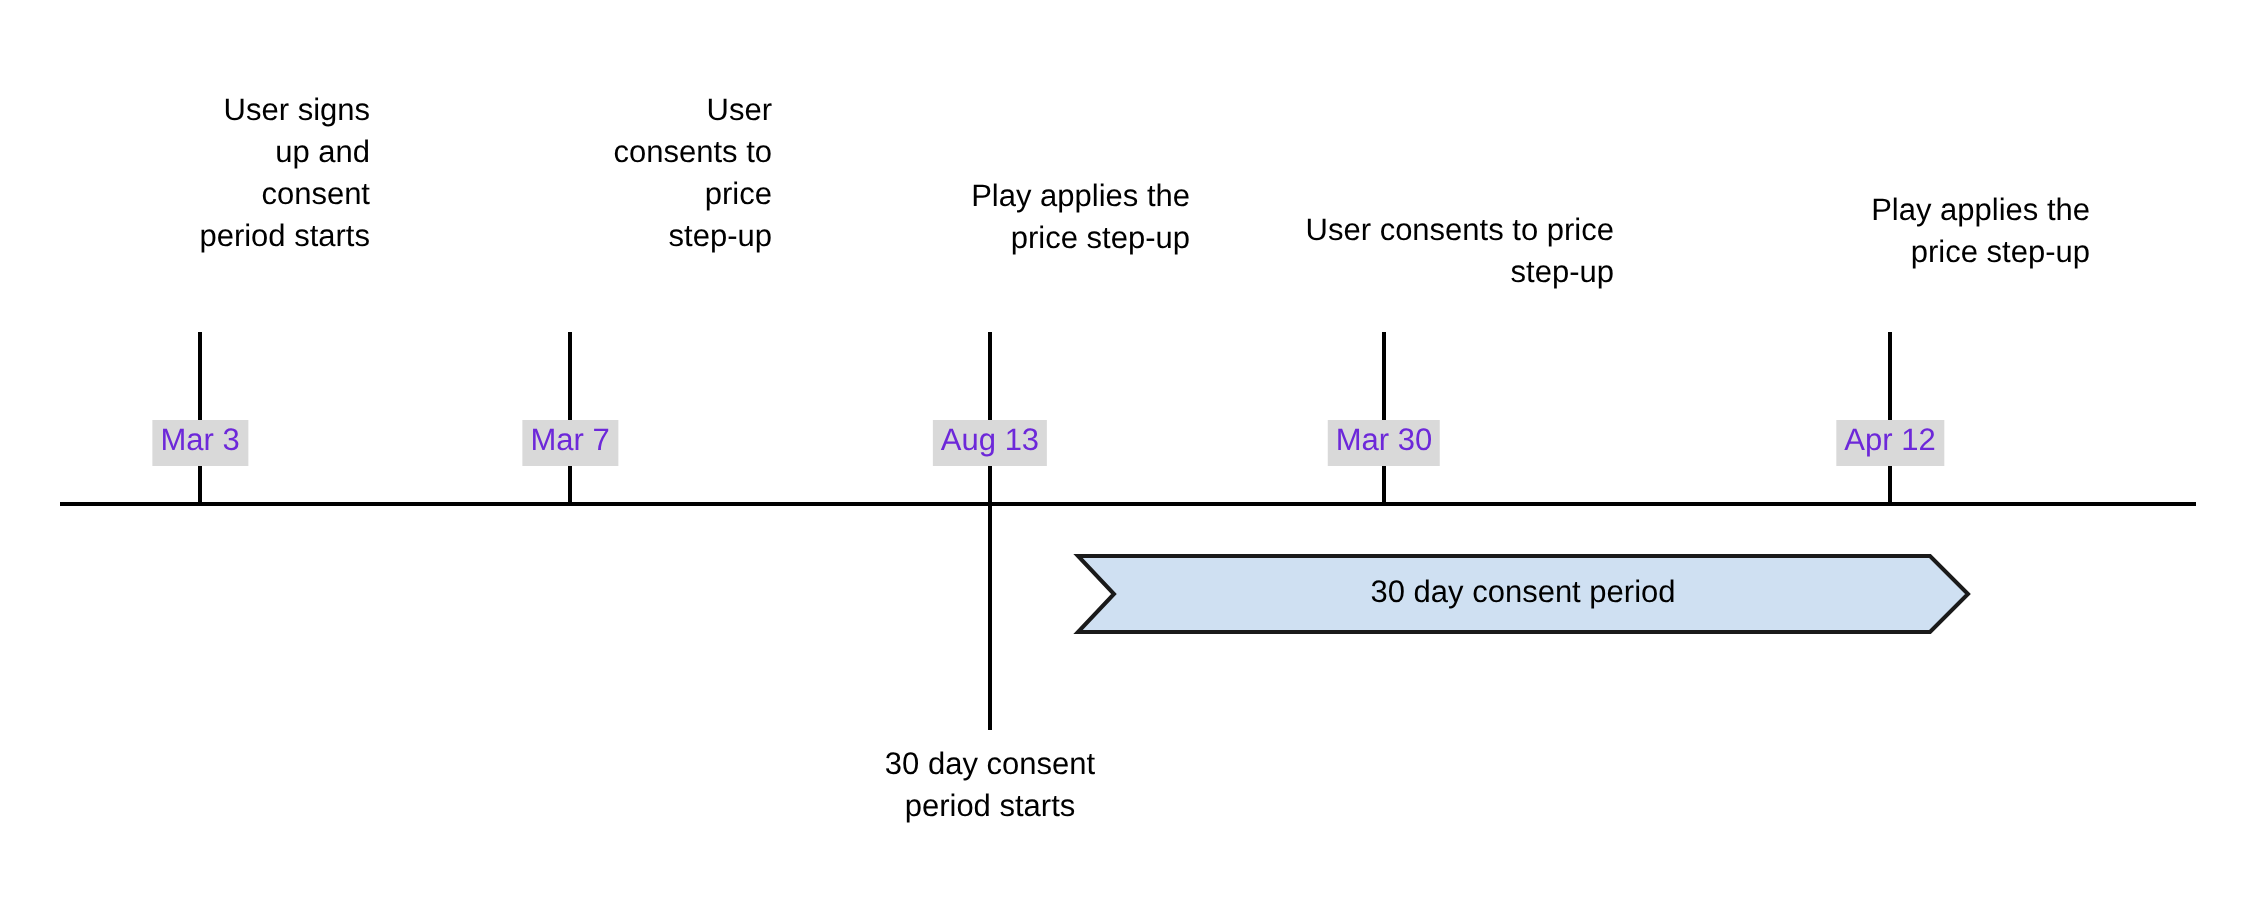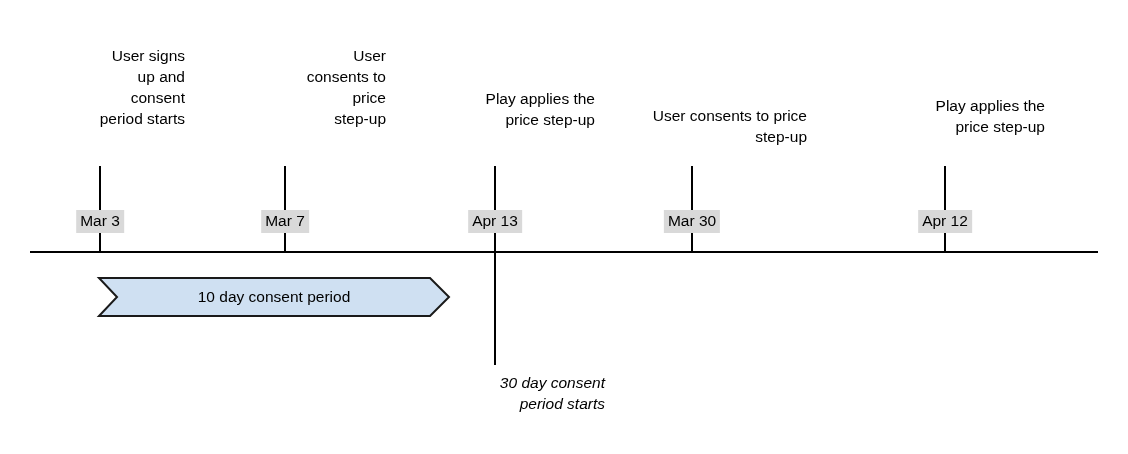--- a/index.html
+++ b/index.html
@@ -41,38 +41,37 @@
     line-height: 21px;
     color: #000000;
     white-space: pre-line;
     transform: translateX(-50%);
   }
 
   
   .date-chip {
     position: absolute;
     background: #d9d9d9;
-    color: #000000;
+    color: #6d28d9;
     font-size: 15.5px;
     line-height: 20px;
     padding: 1px 4px 2px 4px;
     transform: translateX(-50%);
     white-space: nowrap;
   }
 
   
   .below-caption {
     position: absolute;
-    text-align: right;
+    text-align: center;
     font-size: 15.5px;
     line-height: 21px;
     color: #000000;
     white-space: pre-line;
     transform: translateX(-50%);
-    font-style: italic;
   }
 
   
   .period-banner {
     position: absolute;
   }
   .period-banner svg {
     display: block;
     overflow: visible;
   }
@@ -107,36 +106,36 @@
   <div class="event-caption" style="left:301px; top:45px; width:170px;">User
 consents to
 price
 step-up</div>
   <div class="tick-line" style="left:284px; top:166px; height:86px;"></div>
   <div class="date-chip" style="left:285px; top:210px;">Mar 7</div>
 
   <div class="event-caption" style="left:495px; top:88px; width:200px;">Play applies the
 price step-up</div>
   <div class="tick-line" style="left:494px; top:166px; height:199px;"></div>
-  <div class="date-chip" style="left:495px; top:210px;">Apr 13</div>
+  <div class="date-chip" style="left:495px; top:210px;">Aug 13</div>
 
   <div class="event-caption" style="left:692px; top:105px; width:230px;">User consents to price
 step-up</div>
   <div class="tick-line" style="left:691px; top:166px; height:86px;"></div>
   <div class="date-chip" style="left:692px; top:210px;">Mar 30</div>
 
   <div class="event-caption" style="left:945px; top:95px; width:200px;">Play applies the
 price step-up</div>
   <div class="tick-line" style="left:944px; top:166px; height:86px;"></div>
   <div class="date-chip" style="left:945px; top:210px;">Apr 12</div>
 
   <div class="below-caption" style="left:495px; top:372px; width:220px;">30 day consent
 period starts</div>
 
-  <div class="period-banner" style="left:98px; top:277px; width:352px; height:40px;">
-    <svg width="352" height="40" viewBox="0 0 352 40" preserveAspectRatio="none">
-      <polygon points="1,1 332,1 351,20 332,39 1,39 19,20" fill="#cfe0f2" stroke="#1a1a1a" stroke-width="2" stroke-linejoin="miter"></polygon>
+
+  <div class="period-banner" style="left:538px; top:277px; width:447px; height:40px;">
+    <svg width="447" height="40" viewBox="0 0 447 40" preserveAspectRatio="none">
+      <polygon points="1,1 427,1 446,20 427,39 1,39 19,20" fill="#cfe0f2" stroke="#1a1a1a" stroke-width="2" stroke-linejoin="miter"></polygon>
     </svg>
-    <div class="period-label">10 day consent period</div>
+    <div class="period-label">30 day consent period</div>
   </div>
-
 
 </div>
 
 </body></html>

